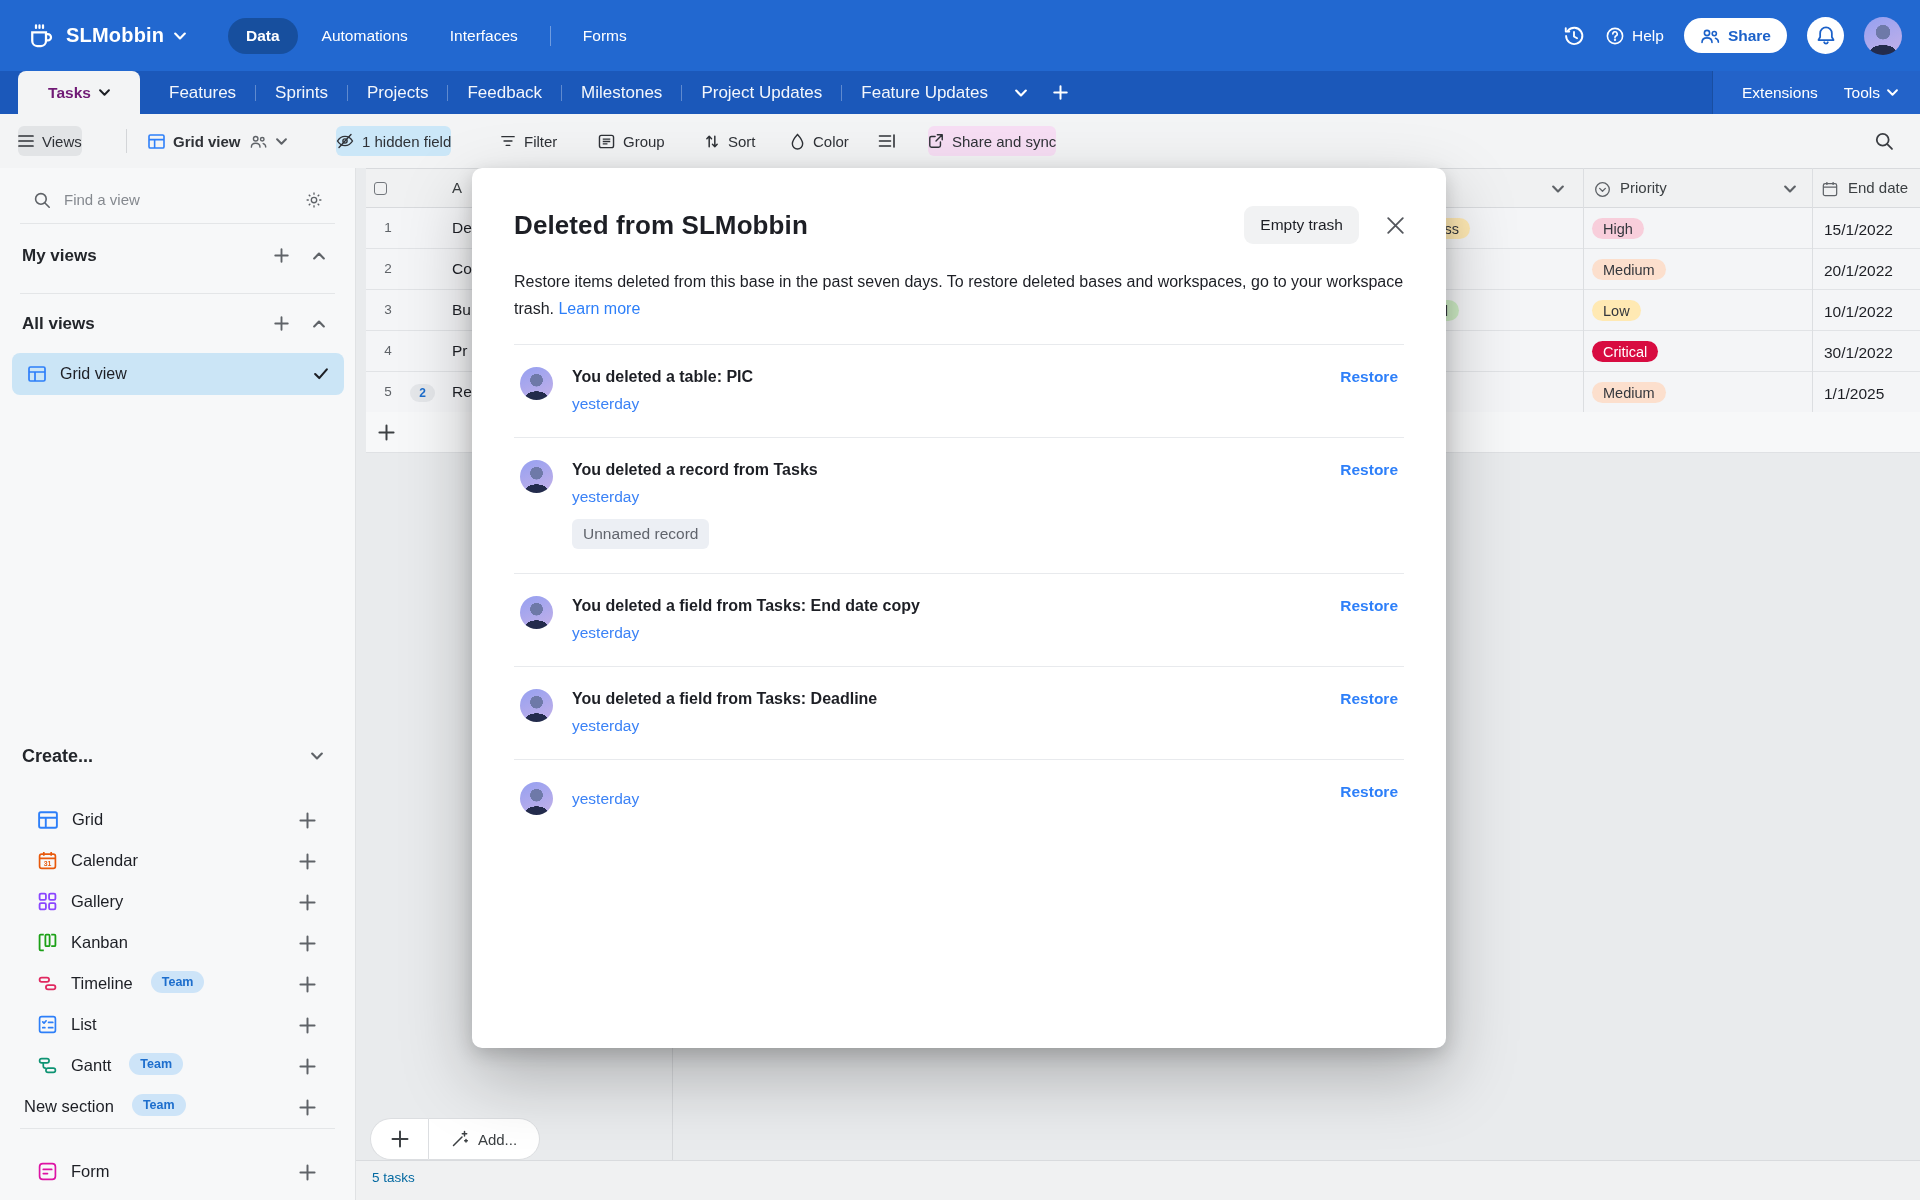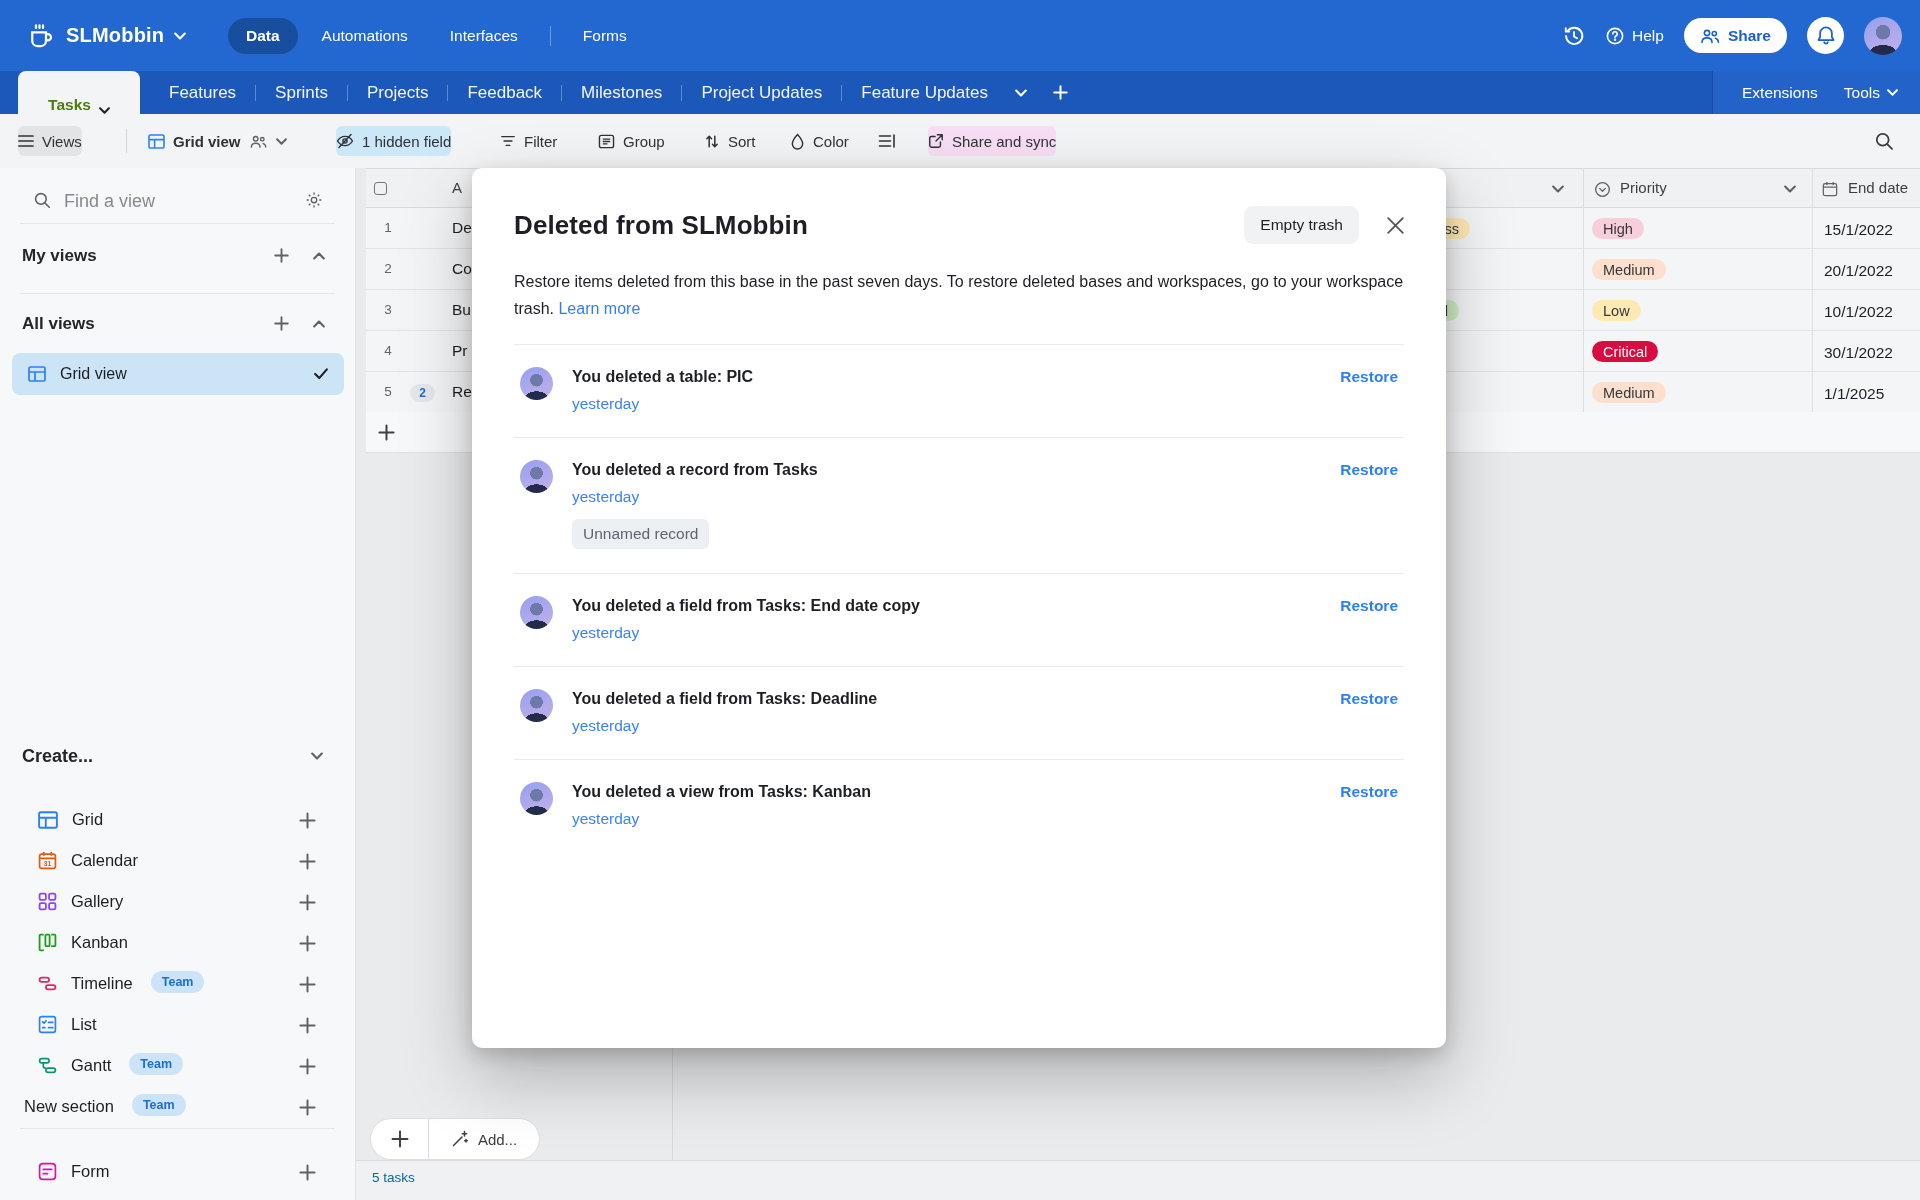--- a/index.html
+++ b/index.html
@@ -20,36 +20,36 @@
   .help-group{display:flex;align-items:center;gap:7px;color:#fff;font-size:15.5px;font-weight:500;}
   .share-btn{display:flex;align-items:center;gap:8px;background:#fff;color:#1b61c9;height:35px;border-radius:18px;padding:0 16px;font-size:15.5px;font-weight:600;}
   .bell-btn{width:37px;height:37px;border-radius:50%;background:#fff;display:flex;align-items:center;justify-content:center;}
   .avatar{border-radius:50%;background:
       radial-gradient(circle at 50% 40%, #6e79a8 0 24%, rgba(0,0,0,0) 25%),
       radial-gradient(ellipse 62% 40% at 50% 98%, #232b4c 0 60%, rgba(0,0,0,0) 61%),
       linear-gradient(155deg,#9aa2f0 10%,#bfafe9 90%);}
   .av-lg{width:38px;height:38px;}
   
   #tabstrip{left:0;top:71px;width:1920px;height:43px;background:#1b58ba;}
-  .tab-active{position:absolute;left:18px;top:0;height:43px;width:122px;background:#f3f4f5;border-radius:8px 8px 0 0;display:flex;align-items:flex-end;justify-content:center;gap:8px;color:#4d7c0f;font-size:15.5px;font-weight:600;}
+  .tab-active{position:absolute;left:18px;top:0;height:43px;width:122px;background:#f3f4f5;border-radius:8px 8px 0 0;display:flex;align-items:center;justify-content:center;gap:8px;color:#701a75;font-size:15.5px;font-weight:600;}
   #tab-row{position:absolute;left:150px;top:0;height:43px;display:flex;align-items:center;}
   .tab{color:rgba(255,255,255,.95);font-size:17px;font-weight:400;padding:0 19px;text-align:center;}
   .tab-sep{width:1px;height:16px;background:rgba(255,255,255,.3);}
   .tab-extra{display:flex;align-items:center;color:#fff;margin-left:8px;gap:26px;}
   #tabs-right{position:absolute;right:0;top:0;width:208px;height:43px;background:#2363c9;border-left:1px solid rgba(9,40,86,.35);display:flex;align-items:center;justify-content:flex-end;gap:26px;padding-right:22px;color:#fff;font-size:15.5px;font-weight:500;}
   .tools-group{display:flex;align-items:center;gap:7px;}
   
   #toolbar{left:0;top:114px;width:1920px;height:54px;background:#f3f4f5;}
   .tgroup{position:absolute;top:12px;height:30px;display:flex;align-items:center;gap:8px;color:#2f3237;font-size:15px;font-weight:500;}
   .pill{border-radius:6px;padding:0 0;}
   .tool-sep{position:absolute;top:15px;width:1px;height:24px;background:#d3d5d8;}
   
   #sidebar{left:0;top:168px;width:356px;height:1032px;background:#f7f8f9;border-right:1px solid #e0e2e4;}
   .side-abs{position:absolute;}
-  #find-input{border:none;outline:none;background:transparent;font-size:18px;color:#a16207;width:220px;}
+  #find-input{border:none;outline:none;background:transparent;font-size:15px;color:#a16207;width:220px;}
   #find-input::placeholder{color:#85898f;}
   .side-divider{position:absolute;left:20px;right:20px;height:1px;background:#e4e6e8;}
   .side-header{position:absolute;left:22px;color:#23262b;font-size:17px;font-weight:600;}
   .side-iconbtn{position:absolute;color:#5f6368;}
   .view-item{position:absolute;left:12px;width:332px;height:42px;background:#cbe5f6;border-radius:8px;display:flex;align-items:center;gap:14px;padding:0 16px;font-size:16px;font-weight:500;color:#1d1f25;}
   .create-row{position:absolute;left:0;width:356px;height:41px;display:flex;align-items:flex-end;padding-left:38px;gap:14px;font-size:16.5px;color:#1d1f25;}
   .team-badge{background:#cde4f8;color:#1d6ecd;font-size:12.5px;font-weight:600;height:22px;border-radius:11px;display:inline-flex;align-items:center;padding:0 11px;margin-left:4px;}
   .row-plus{position:absolute;right:40px;color:#5f6368;}
   
   #grid-header{left:366px;top:168px;width:1554px;height:40px;background:#f0f1f2;border-top:1px solid #d8dadd;border-bottom:1px solid #d8dadd;}
@@ -582,21 +582,20 @@
         <div class="ti-body">
           <div class="ti-title">You deleted a field from Tasks: Deadline</div>
           <div class="ti-time">yesterday</div>
         </div>
         <div class="ti-restore">Restore</div>
       </div>
 
       <div class="trash-item last">
         <span class="avatar av-sm"></span>
         <div class="ti-body">
-          <div class="ti-title">You deleted a view from Tasks: Kanban</div>
           <div class="ti-time">yesterday</div>
         </div>
         <div class="ti-restore">Restore</div>
       </div>
 
     </div>
   </div>
 
 </div>
 

